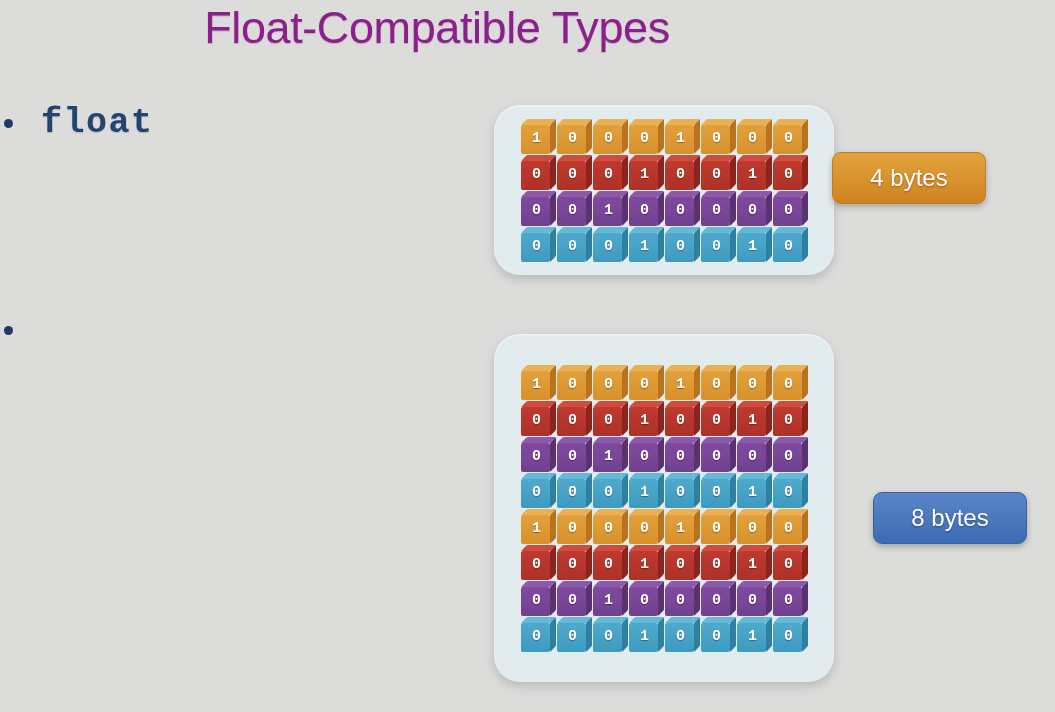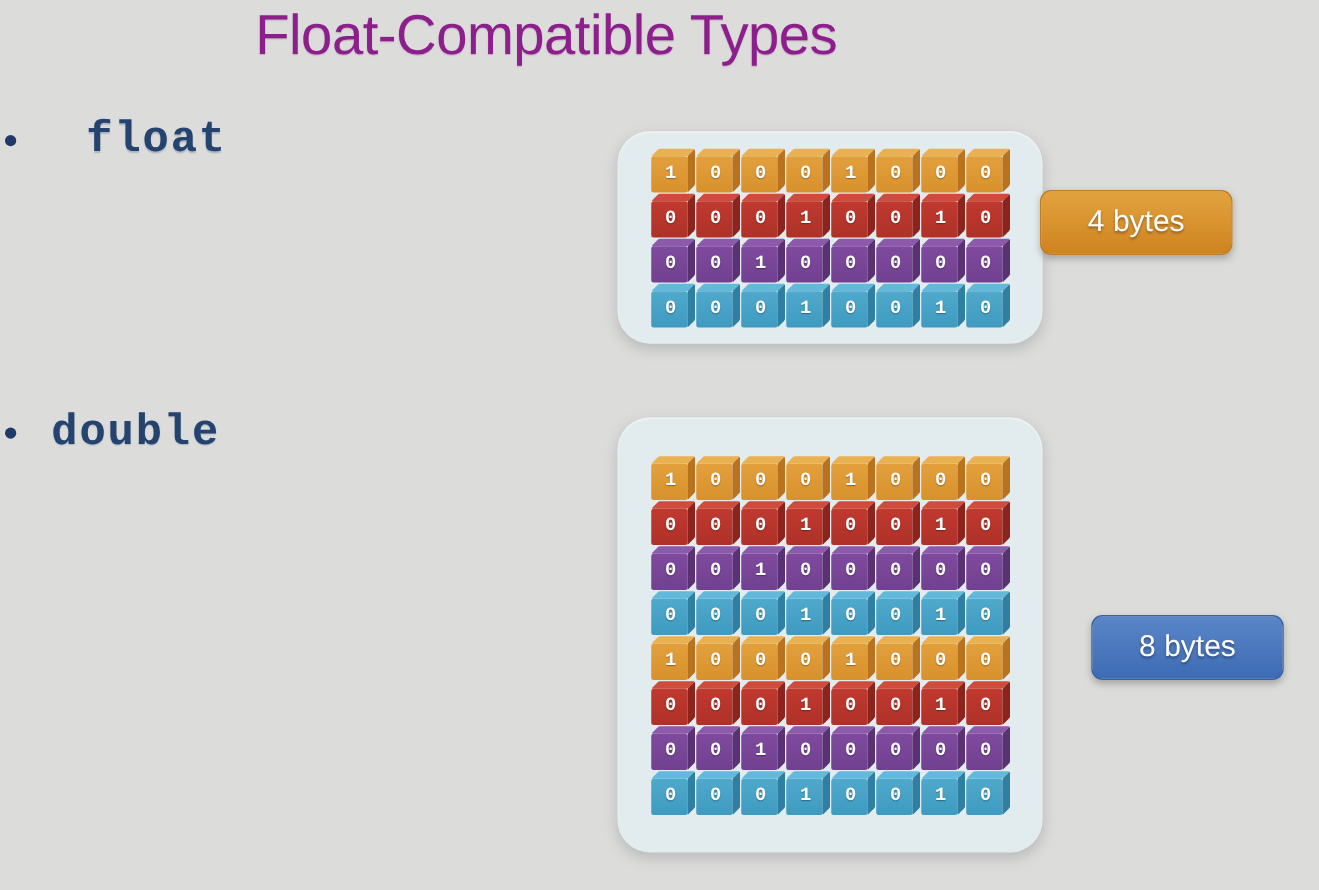--- a/index.html
+++ b/index.html
@@ -32,21 +32,21 @@
     white-space: nowrap;
   }
 
   
   .bullet-row {
     position: absolute;
     display: flex;
     align-items: center;
     color: #1f3a66;
   }
-  .bullet-row.float-row  { left: 4px; top: 92px; gap: 28px; }
+  .bullet-row.float-row  { left: 4px; top: 103px; }
   .bullet-row.double-row { left: 4px; top: 326px; }
 
   .bullet-dot {
     width: 9px;
     height: 9px;
     border-radius: 50%;
     background: #1f3a66;
     margin-right: 28px;
     flex: 0 0 auto;
   }
@@ -189,21 +189,20 @@
 
 <div class="slide-title">Float-Compatible Types</div>
 
 <div class="bullet-row float-row">
   <span class="bullet-dot"></span>
   <span class="bullet-label">float</span>
 </div>
 
 <div class="bullet-row double-row">
   <span class="bullet-dot"></span>
-  <span class="bullet-label">double</span>
 </div>
 
 <div class="bit-panel panel-float">
   <div class="bit-grid" id="grid-float">
       <div class="bit-row c-orange">
         <div class="bit-cell">
           <span class="cube"></span>
           <span class="bit-digit">1</span>
         </div>
         <div class="bit-cell">

